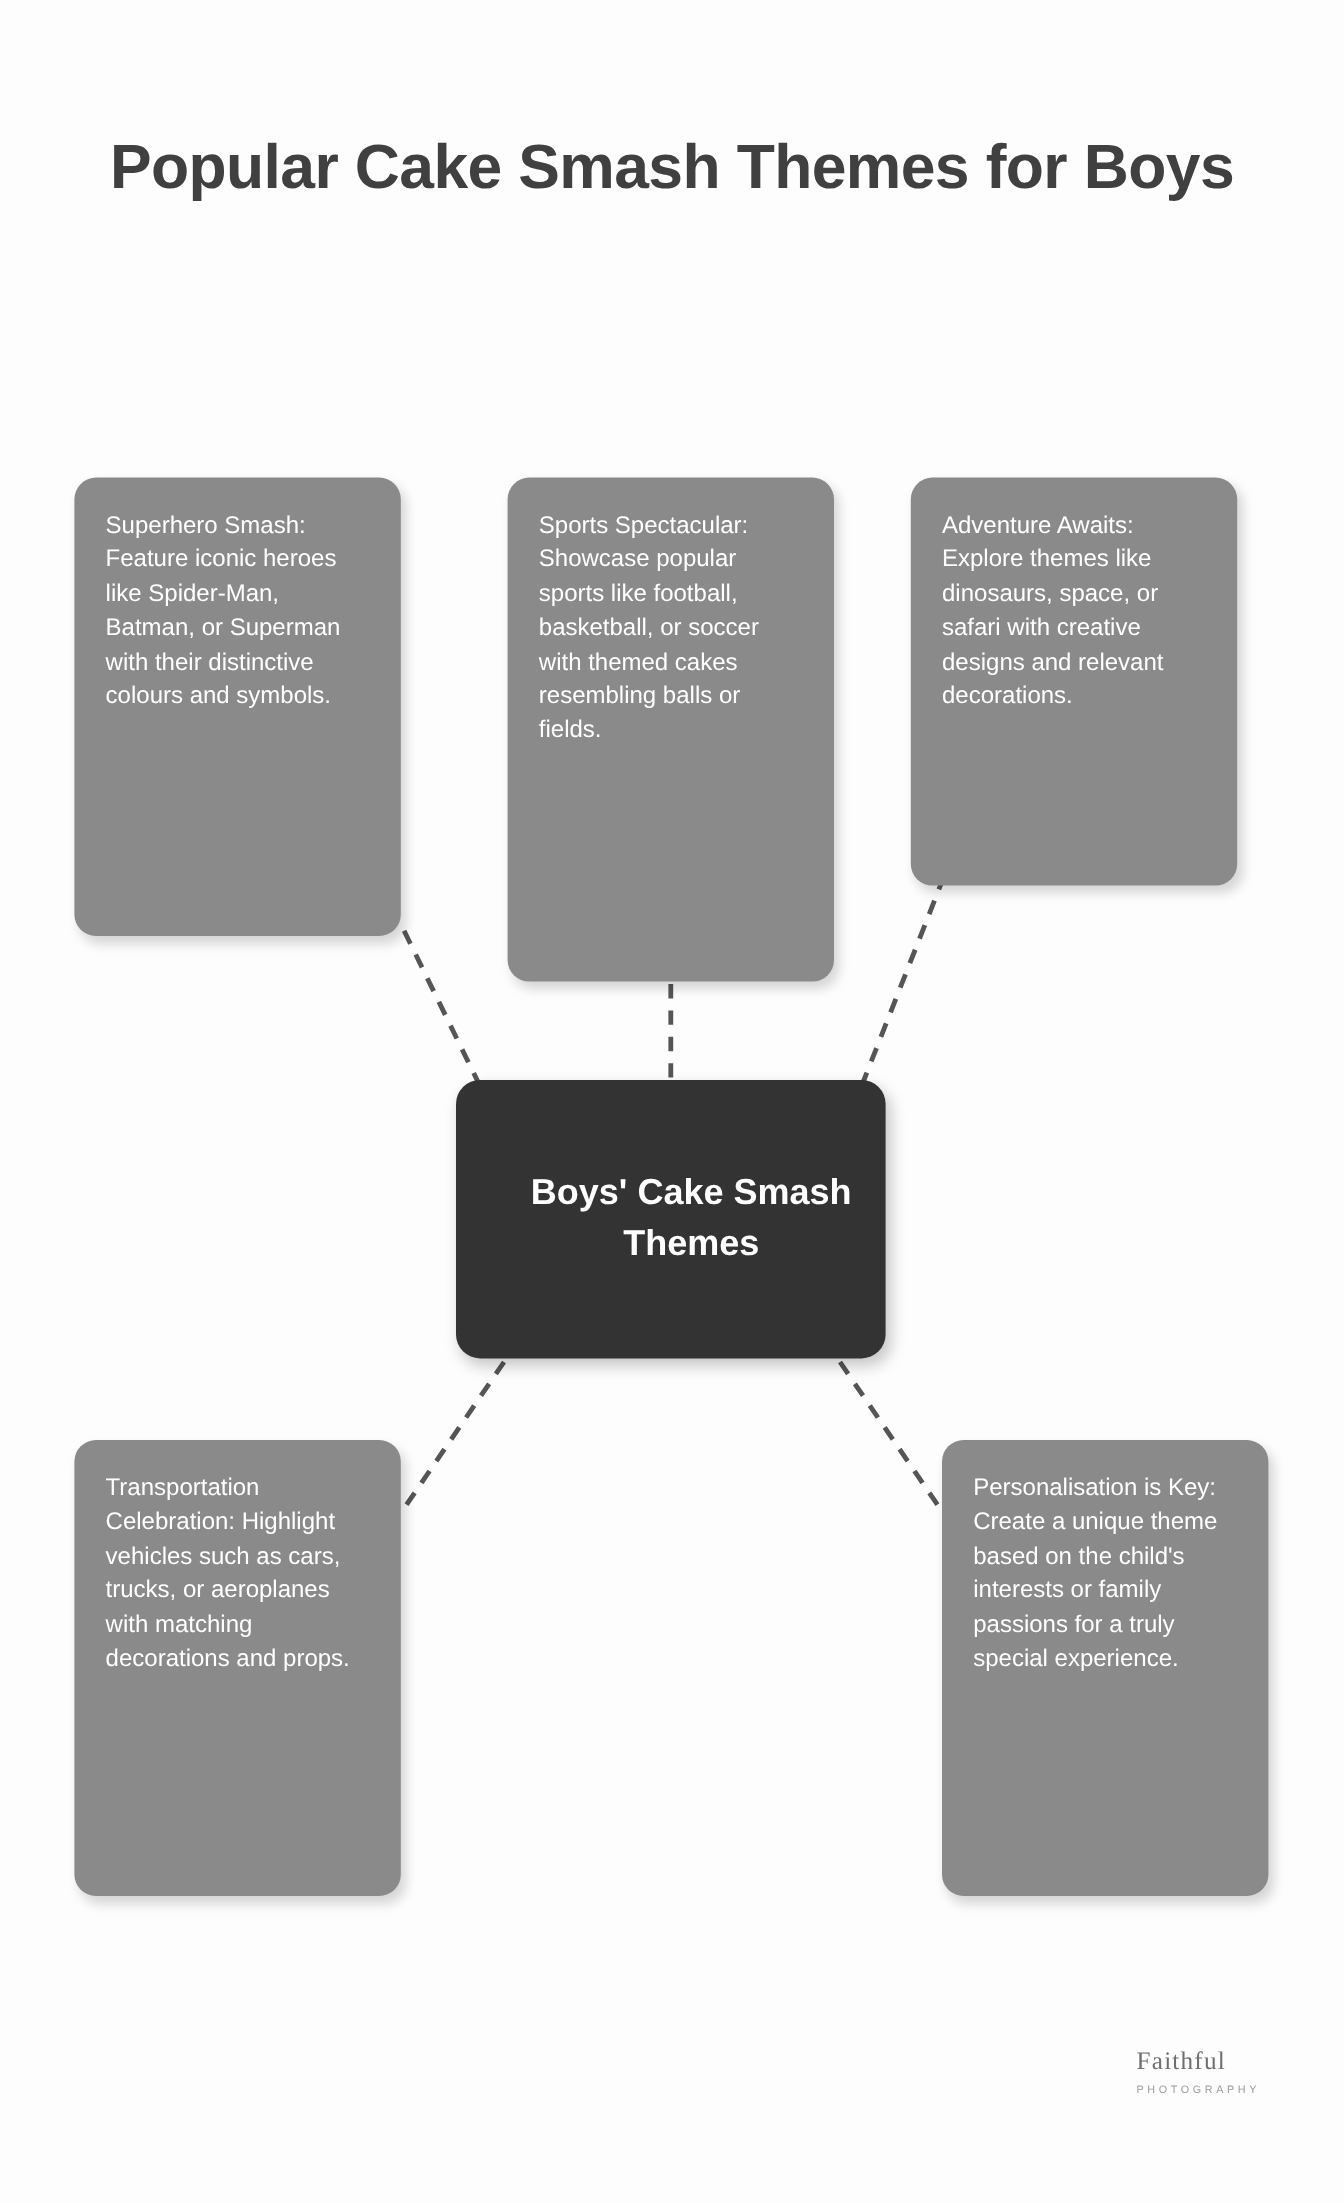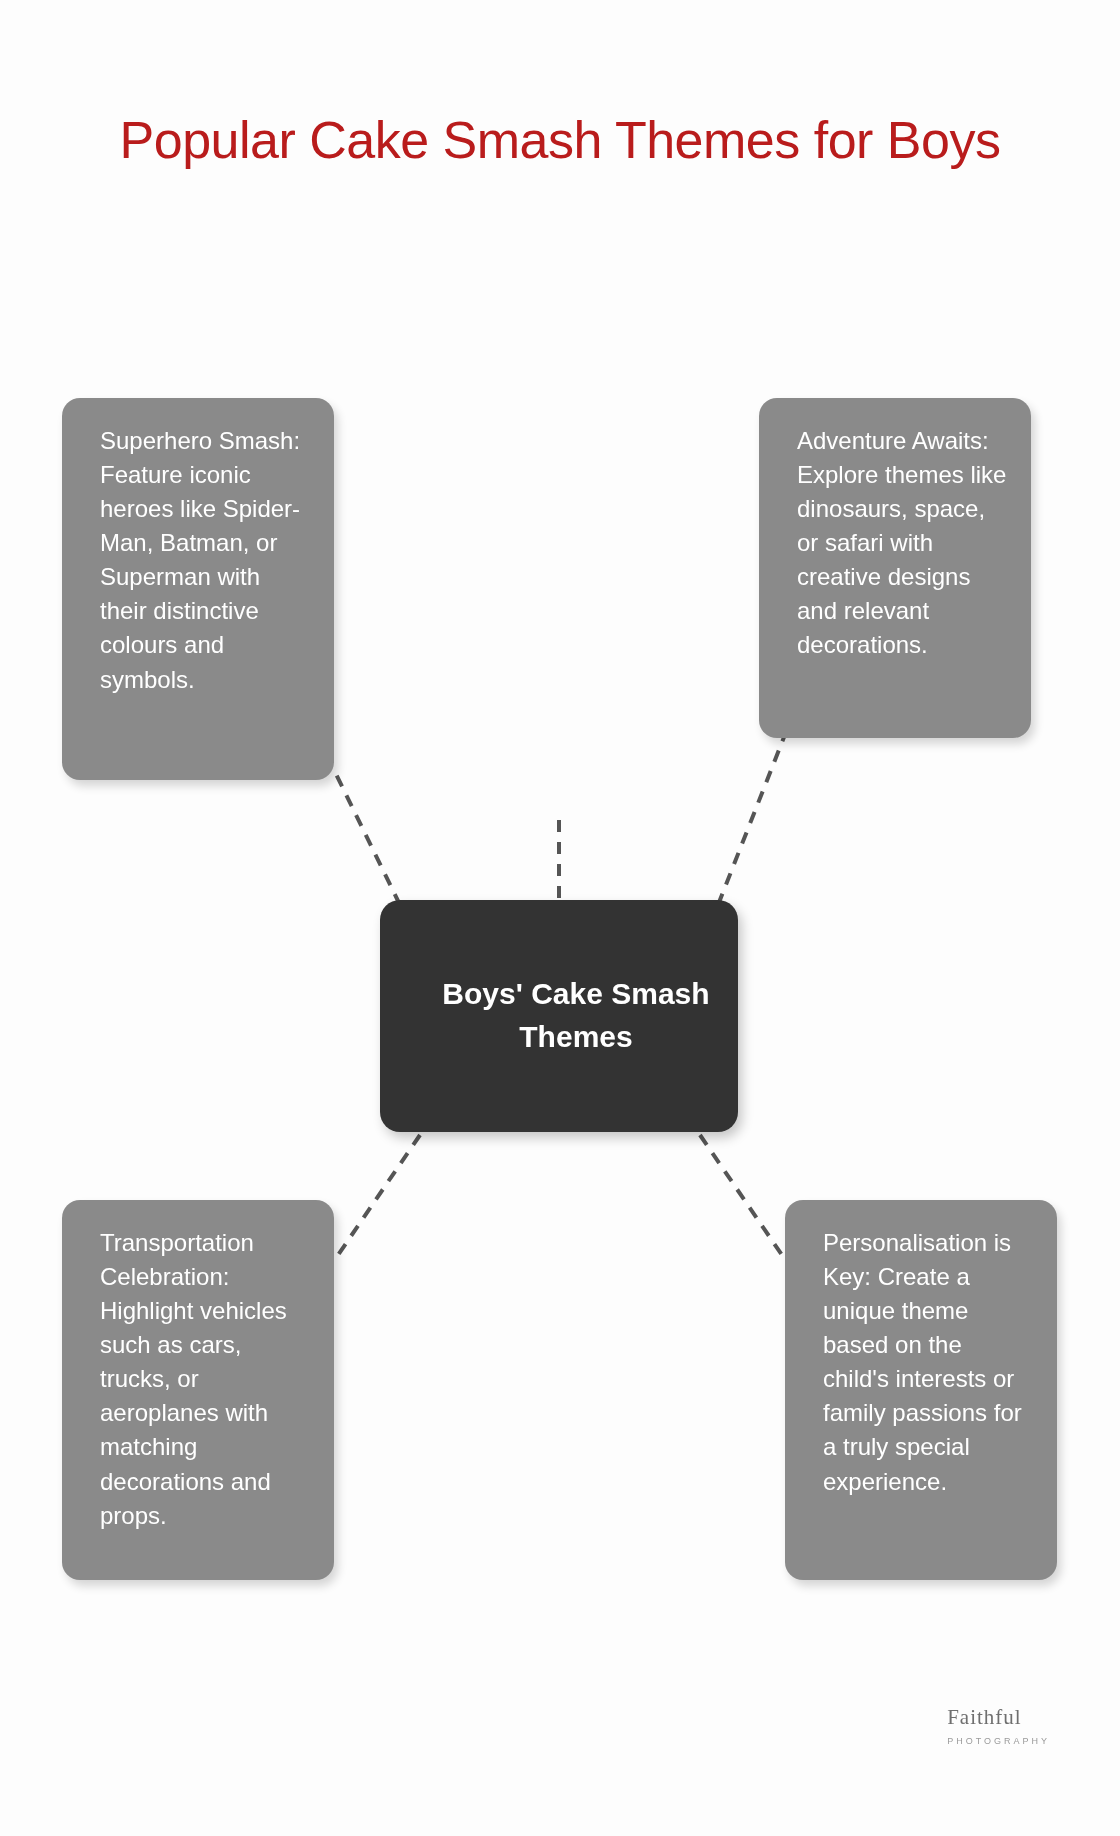--- a/index.html
+++ b/index.html
@@ -25,43 +25,43 @@
 
   
   .title {
     position: absolute;
     left: 60px;
     top: 105px;
     width: 1000px;
     text-align: center;
     font-size: 52px;
     line-height: 1.38;
-    font-weight: normal;
-    color: #b91c1c;
+    font-weight: bold;
+    color: #404040;
     letter-spacing: -0.5px;
   }
 
   
   .connectors {
     position: absolute;
     left: 0; top: 0;
     width: 1120px;
     height: 1836px;
     pointer-events: none;
   }
 
   
   .node {
     position: absolute;
     box-sizing: border-box;
     border-radius: 18px;
     background: #8a8a8a;
     color: #ffffff;
-    padding: 26px 24px 26px 38px;
-    font-size: 24px;
+    padding: 26px 24px 26px 26px;
+    font-size: 20px;
     line-height: 1.42;
     box-shadow: 4px 6px 10px rgba(0,0,0,0.16);
   }
 
   .node-center {
     position: absolute;
     box-sizing: border-box;
     border-radius: 20px;
     background: #333333;
     color: #ffffff;
@@ -116,20 +116,21 @@
 
     <line x1="400" y1="905" x2="334" y2="770" stroke="#555555" stroke-width="4" stroke-dasharray="12 10"></line>
     <line x1="559" y1="898" x2="559" y2="818" stroke="#555555" stroke-width="4" stroke-dasharray="12 10"></line>
     <line x1="718" y1="905" x2="786" y2="732" stroke="#555555" stroke-width="4" stroke-dasharray="12 10"></line>
     <line x1="420" y1="1135" x2="336" y2="1258" stroke="#555555" stroke-width="4" stroke-dasharray="12 10"></line>
     <line x1="700" y1="1135" x2="784" y2="1258" stroke="#555555" stroke-width="4" stroke-dasharray="12 10"></line>
   </svg>
 
   <div class="node" id="node-superhero">Superhero Smash: Feature iconic heroes like Spider-Man, Batman, or Superman with their distinctive colours and symbols.</div>
 
+  <div class="node" id="node-sports">Sports Spectacular: Showcase popular sports like football, basketball, or soccer with themed cakes resembling balls or fields.</div>
 
   <div class="node" id="node-adventure">Adventure Awaits: Explore themes like dinosaurs, space, or safari with creative designs and relevant decorations.</div>
 
   <div class="node-center" id="node-center">Boys' Cake Smash Themes</div>
 
   <div class="node" id="node-personalisation">Personalisation is Key: Create a unique theme based on the child's interests or family passions for a truly special experience.</div>
 
   <div class="node" id="node-transportation">Transportation Celebration: Highlight vehicles such as cars, trucks, or aeroplanes with matching decorations and props.</div>
 
   <div class="footer-logo">

